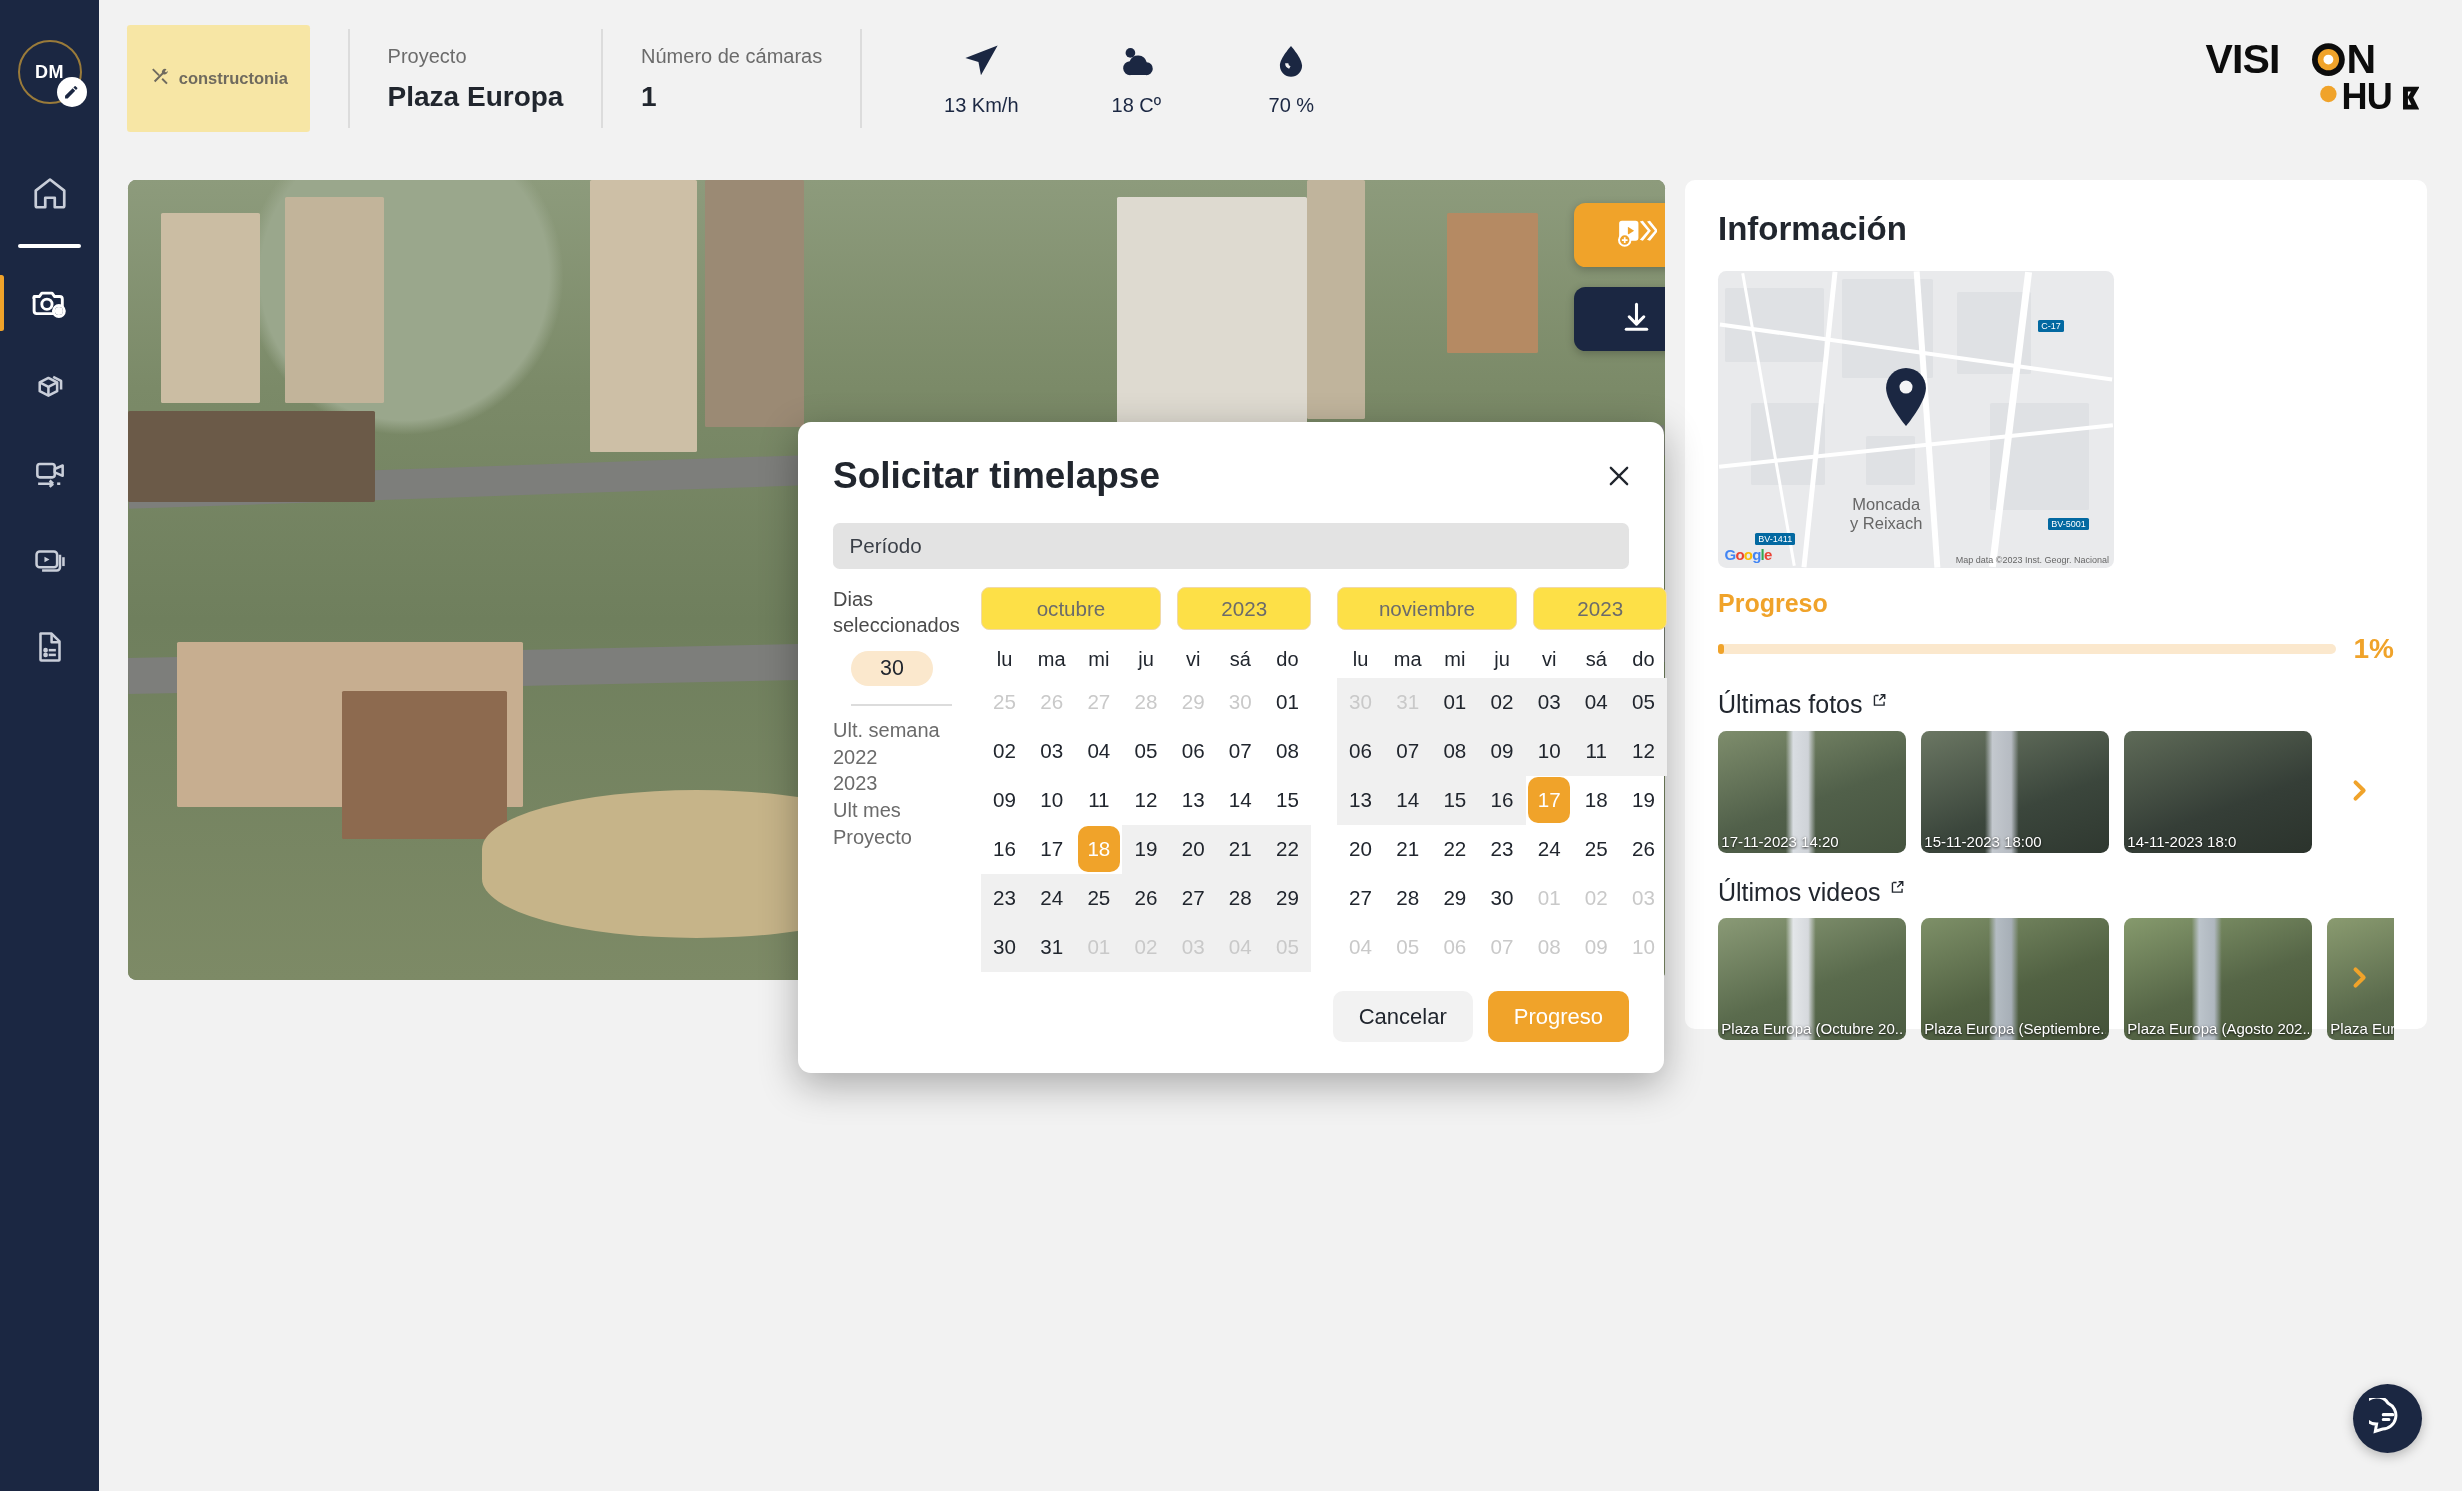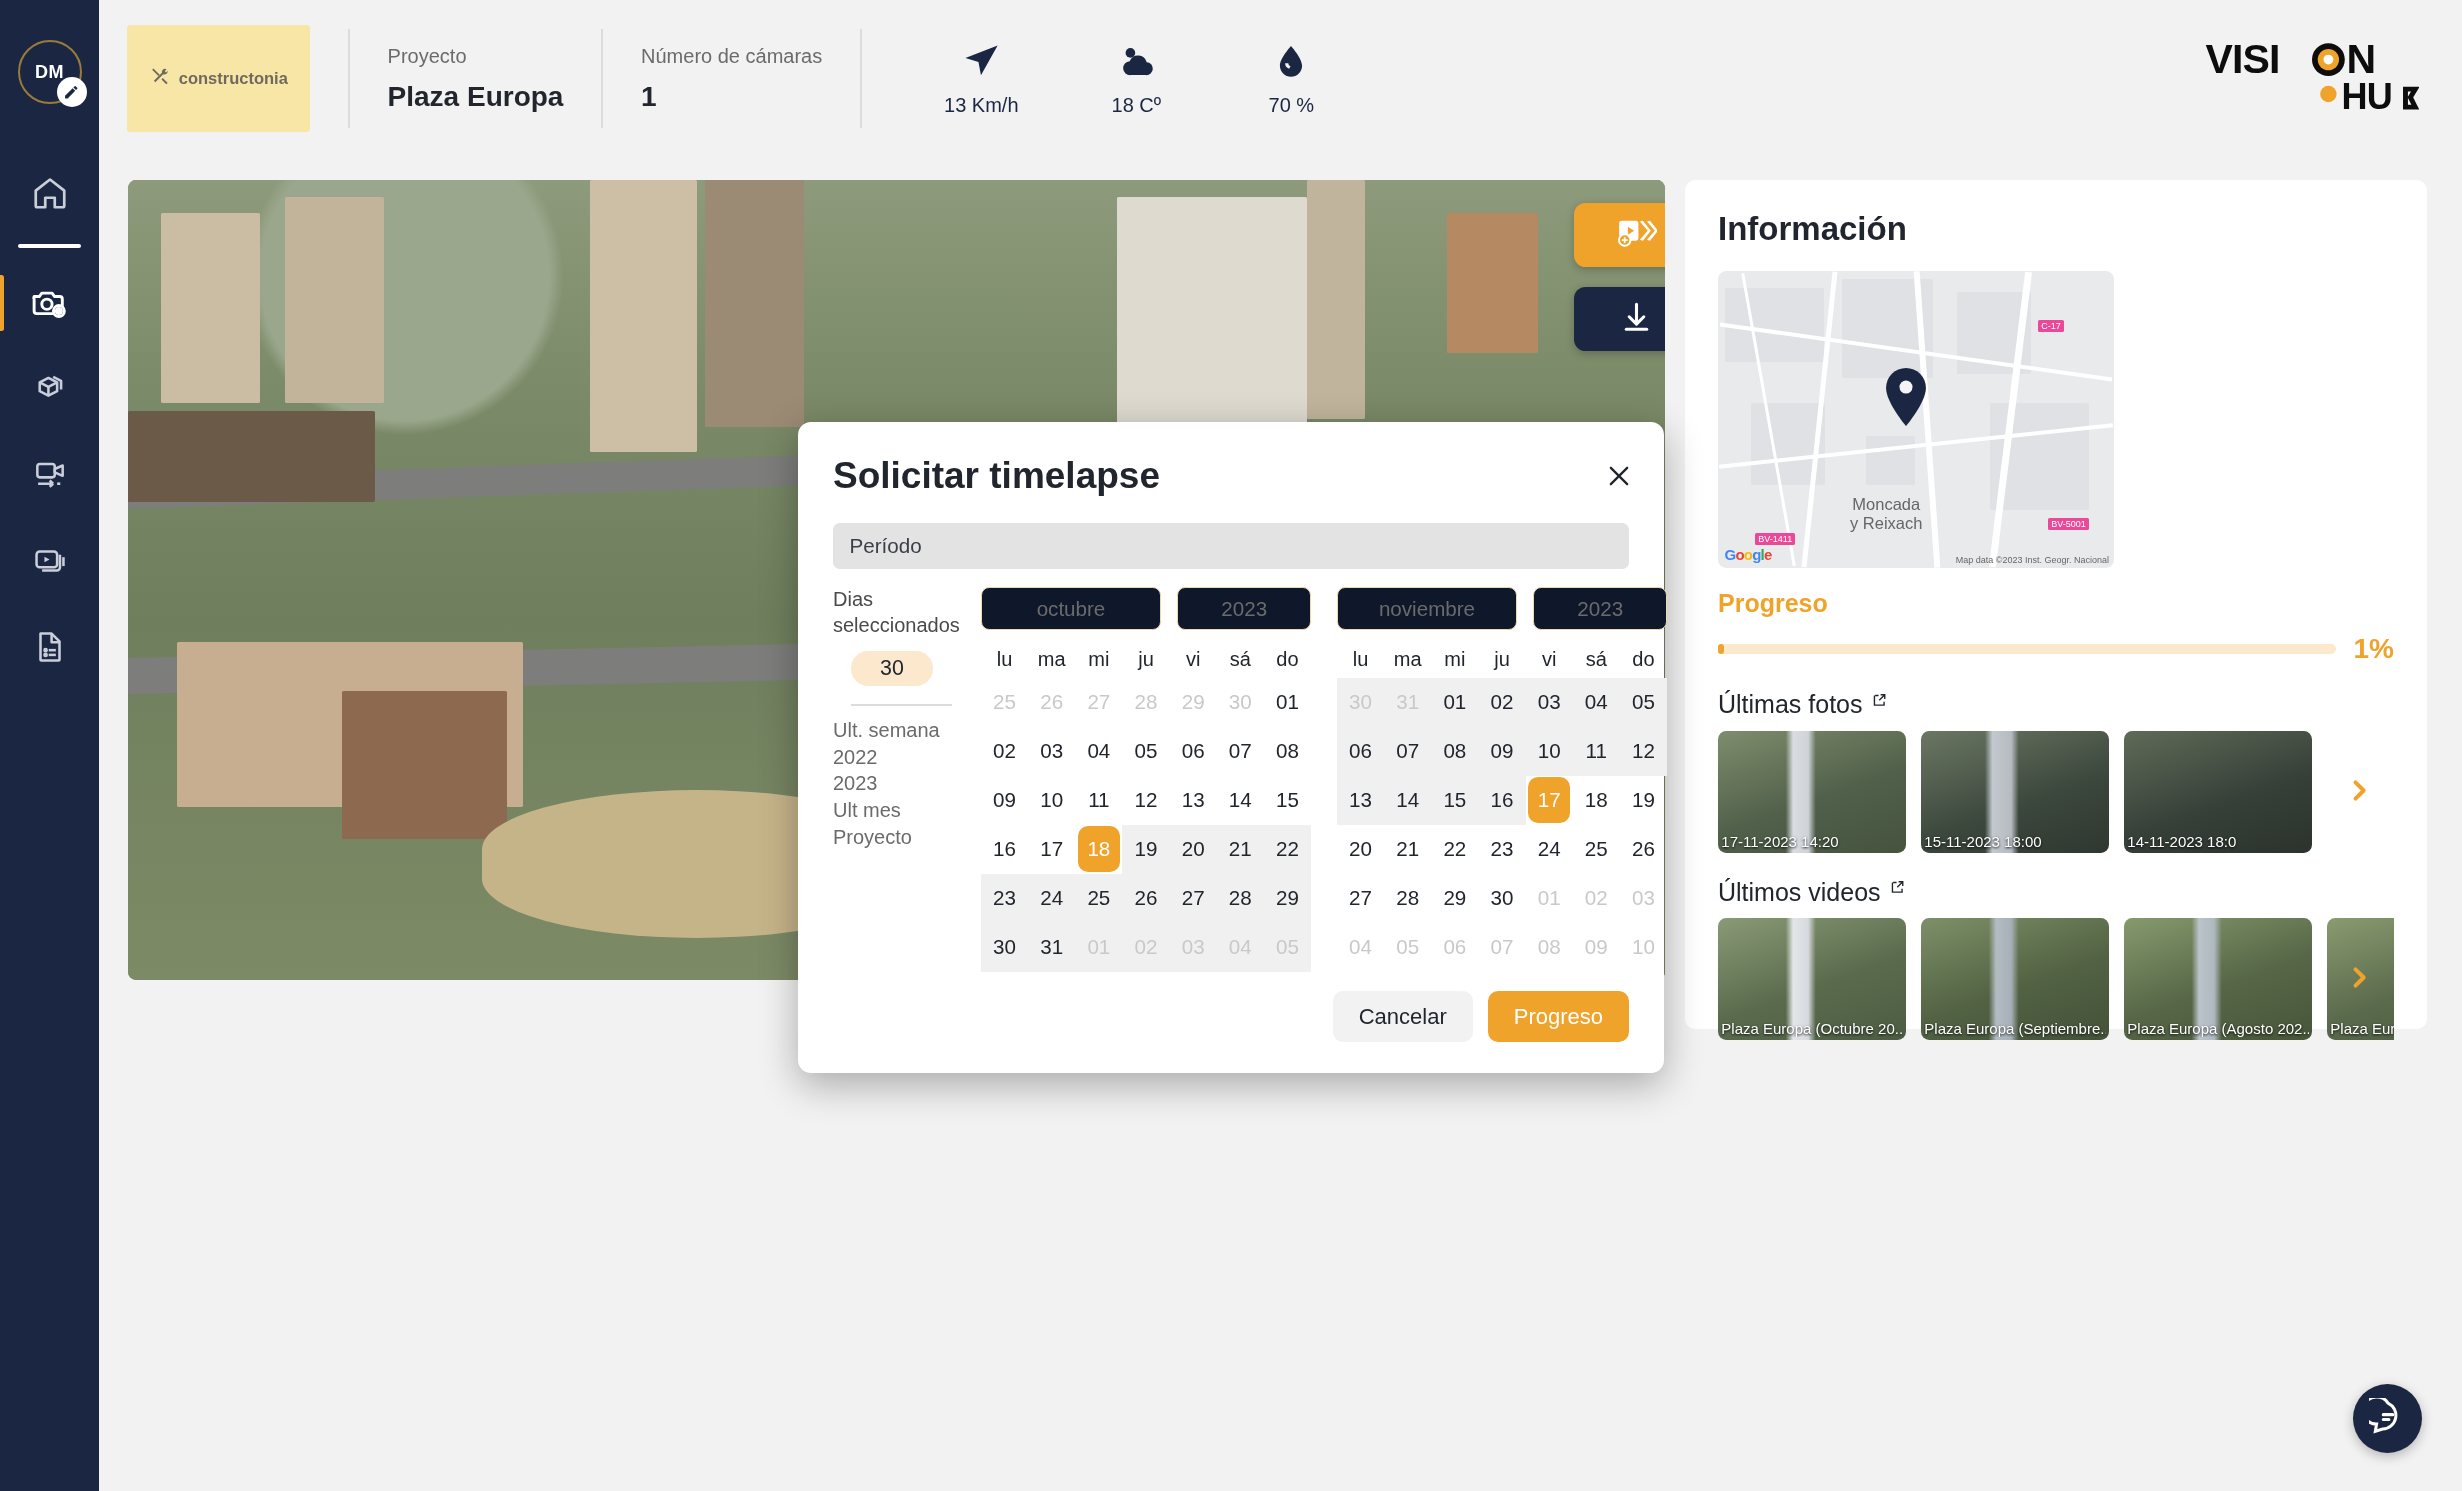--- a/index.html
+++ b/index.html
@@ -101,21 +101,21 @@
   .map-box {
     width: 396px; height: 297px; border-radius: 8.2px; overflow: hidden;
     position: relative; background: #e9eaec; flex: none;
   }
   .map-road { position:absolute; background:#fff; }
   .map-block { position:absolute; background:#dfe1e4; border-radius:1.6px; }
   .map-pin { position: absolute; left: 165px; top: 97px; }
   .map-label { position:absolute; left: 132px; top: 224px; font-size: 16.5px; color:#666; line-height:1.15; text-align:center; }
   .map-attr { position:absolute; right: 5px; bottom: 3.3px; font-size: 9px; color: #666; white-space: nowrap; }
   .map-gl { position:absolute; left: 6.6px; bottom: 5px; font-size: 15px; font-weight: bold; letter-spacing: -0.8px; }
-  .map-shield { position:absolute; background:#ec4899; color:#fff; font-size:9px; padding:0.8px 3.3px; border-radius:1.6px; }
+  .map-shield { position:absolute; background:#0369a1; color:#fff; font-size:9px; padding:0.8px 3.3px; border-radius:1.6px; }
   .info-fields { padding-top: 5px; }
   .inf-k { font-size: 20.6px; font-weight: bold; color: #21262e; }
   .inf-v { font-size: 20.6px; color: #3a3f47; margin-top: 6.6px; margin-bottom: 35px; }
   .prog-title { color: #f0a32a; font-size: 25px; font-weight: bold; margin-top: 21.4px; }
   .prog-row { display:flex; align-items:center; gap: 18px; margin-top: 15px; }
   .prog-bar { flex: 1; height: 10px; background: #fbe8cd; border-radius: 5px; position: relative; }
   .prog-fill { position:absolute; left:0; top:0; bottom:0; width: 1%; background: #f0a32a; border-radius: 5px; }
   .prog-pct { color:#f0a32a; font-size: 28px; font-weight: bold; }
   .sec-head { display:flex; align-items:flex-start; gap: 8.2px; margin-top: 25px; }
   .sec-title { font-size: 25px; color: #21262e; font-weight: 500; }
@@ -159,21 +159,21 @@
     color: #21262e; font-size: 21.4px;
   }
   .presets-hr { width: 101px; height: 1.6px; background: #dcdcdc; margin: 18px 0 11.5px 18px; }
   .preset-item { font-size: 20px; color: #6b6b6b; line-height: 1.33; cursor: pointer; }
   .cal { width: 330px; flex:none; }
   .cal + .cal { margin-left: 26px; }
   .cal-head { display:flex; gap: 16.5px; }
   .cal-pill {
     height: 43px; border: 1.2px solid #f0d9a9; border-radius: 8.2px;
     display:flex; align-items:center; justify-content:center;
-    font-size: 20.6px; color: #6b6b6b; background:#0f172a; cursor:pointer;
+    font-size: 20.6px; color: #6b6b6b; background:#fde047; cursor:pointer;
   }
   .cal-pill.month { flex: 1.15; }
   .cal-pill.year  { flex: 0.85; }
   .dow { display:grid; grid-template-columns: repeat(7,1fr); margin-top: 18px; }
   .dow span { text-align:center; font-size: 20px; color: #21262e; }
   .grid { display:grid; grid-template-columns: repeat(7,1fr); margin-top: 6.6px; }
   .cell {
     height: 49px; display:flex; align-items:center; justify-content:center;
     font-size: 20.6px; color: #21262e; cursor: pointer; position: relative;
   }

